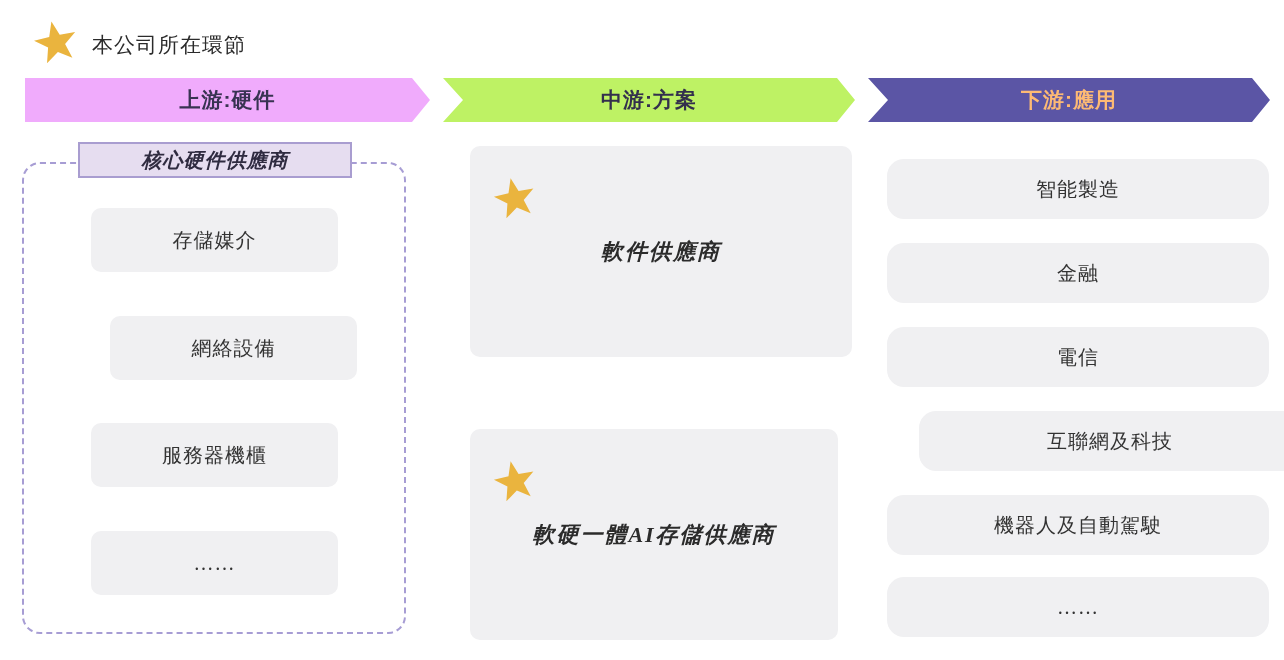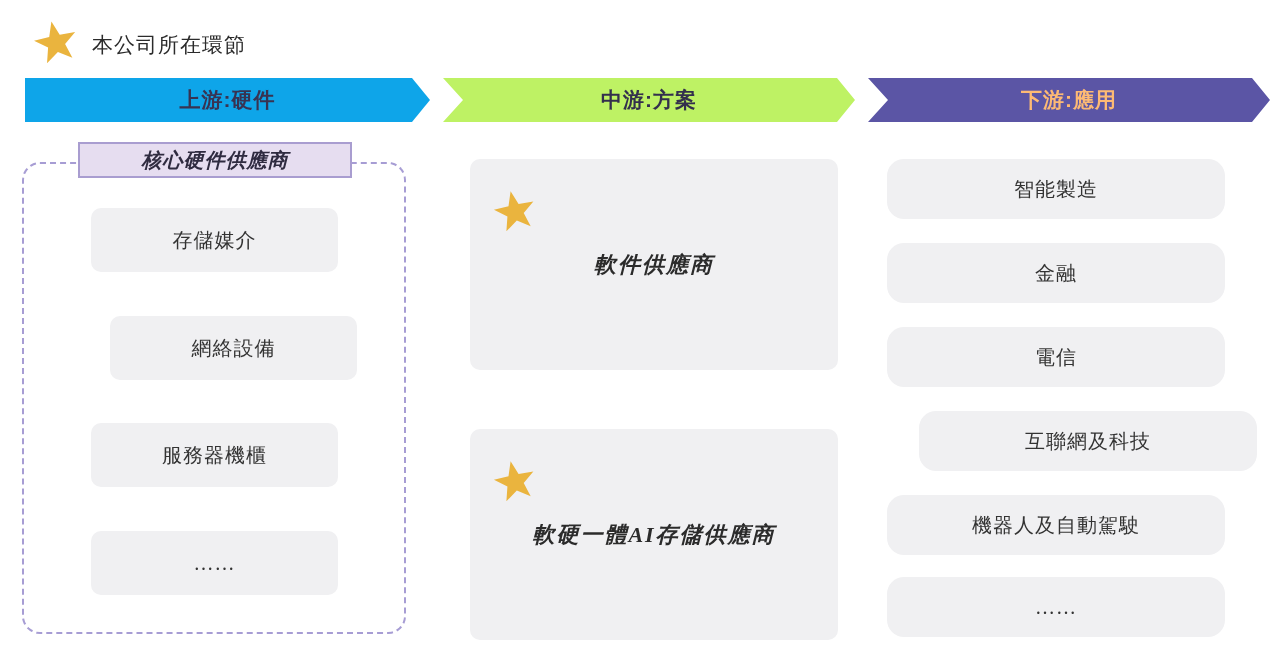--- a/index.html
+++ b/index.html
@@ -23,21 +23,21 @@
     display:flex;align-items:center;justify-content:center;
     font-family:"Liberation Sans","DejaVu Sans",sans-serif;
     font-weight:bold;font-size:21px;letter-spacing:1px;
   }
   .banner-arrow{ 
     clip-path:polygon(0 0, calc(100% - 18px) 0, 100% 50%, calc(100% - 18px) 100%, 0 100%);
   }
   .banner-chevron{ 
     clip-path:polygon(0 0, calc(100% - 18px) 0, 100% 50%, calc(100% - 18px) 100%, 0 100%, 20px 50%);
   }
-  .banner-upstream{left:25px;width:405px;background:#0ea5e9;color:#383352;}
+  .banner-upstream{left:25px;width:405px;background:#f0abfc;color:#383352;}
   .banner-midstream{left:443px;width:412px;background:#bef264;color:#332f4d;}
   .banner-downstream{left:868px;width:402px;background:#5b55a5;color:#fdba74;}
   
   .upstream-frame{
     position:absolute;left:22px;top:162px;width:384px;height:472px;
     border:2px dashed #a79dd4;border-radius:18px;
     box-sizing:border-box;background:transparent;
   }
   .upstream-pill{
     position:absolute;left:78px;top:142px;width:274px;height:36px;
@@ -52,30 +52,30 @@
     display:flex;align-items:center;justify-content:center;
     font-size:20px;color:#333333;letter-spacing:1px;
   }
   .up-item{left:91px;width:247px;height:64px;}
   .up-item-0{top:208px;} .up-item-1{top:316px;margin-left:19px;} .up-item-2{top:423px;} .up-item-3{top:531px;}
   
   .mid-card{
     position:absolute;left:470px;width:368px;height:211px;
     background:#f0f0f2;border-radius:10px;
   }
-  .mid-card-0{top:159px;} .mid-card-1{top:429px;text-decoration:underline;}
+  .mid-card-0{top:146px;padding-left:14px;} .mid-card-1{top:429px;text-decoration:underline;}
   .mid-card .card-star{position:absolute;left:22px;top:30px;width:46px;height:46px;}
   .mid-card .card-label{
     position:absolute;left:0;top:0;width:100%;height:100%;
     display:flex;align-items:center;justify-content:center;
     font-weight:bold;font-style:italic;font-size:22px;color:#2b2b2b;
     letter-spacing:2px;
   }
   
-  .down-item{left:887px;width:338px;height:60px;border-radius:17px;}
+  .down-item{left:887px;width:382px;height:60px;border-radius:17px;}
   .down-item-0{top:159px;} .down-item-1{top:243px;} .down-item-2{top:327px;}
   .down-item-3{top:411px;margin-left:32px;} .down-item-4{top:495px;} .down-item-5{top:577px;}
 </style>
 </head>
 <body>
 
 <div class="canvas">
 
   <svg class="legend-star" viewBox="0 0 100 100">
     <polygon transform="rotate(-12 50 50)" fill="#eab43e" points="50,4 61.2,34.6 93.8,35.8 68.1,55.9 77,87.2 50,69 23,87.2 31.9,55.9 6.2,35.8 38.8,34.6"></polygon>

